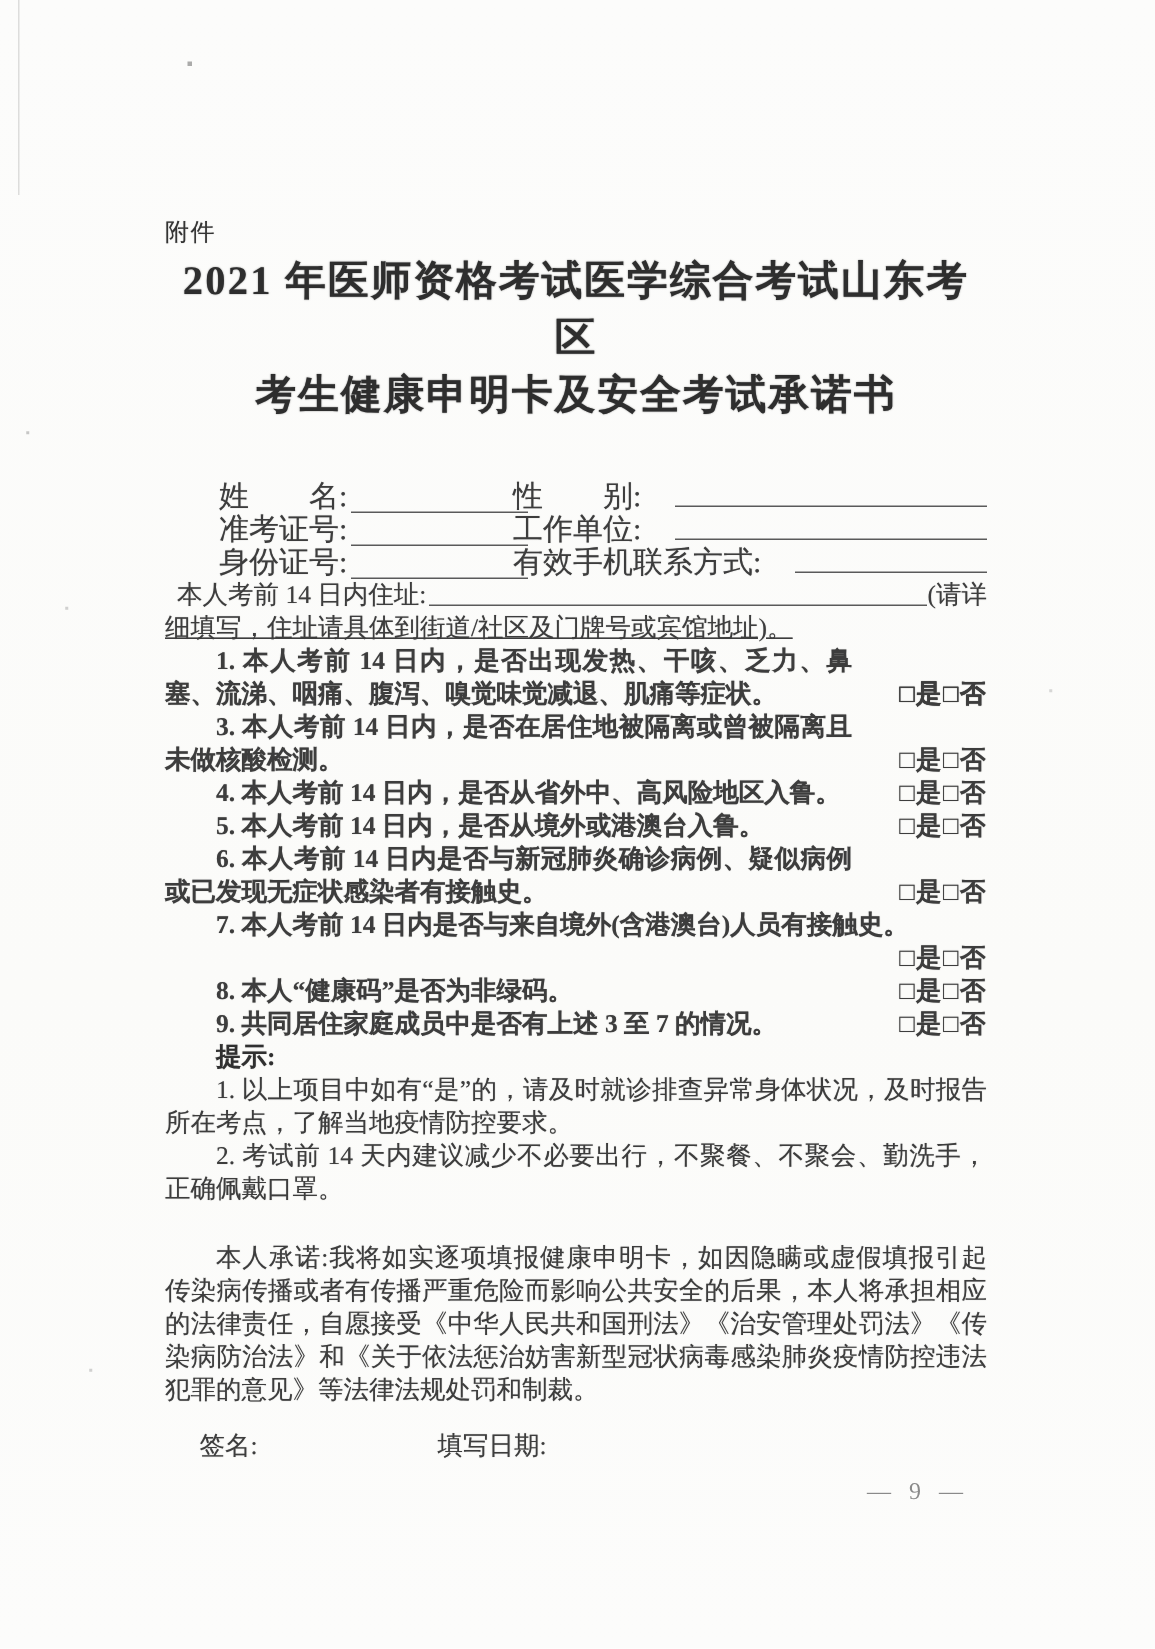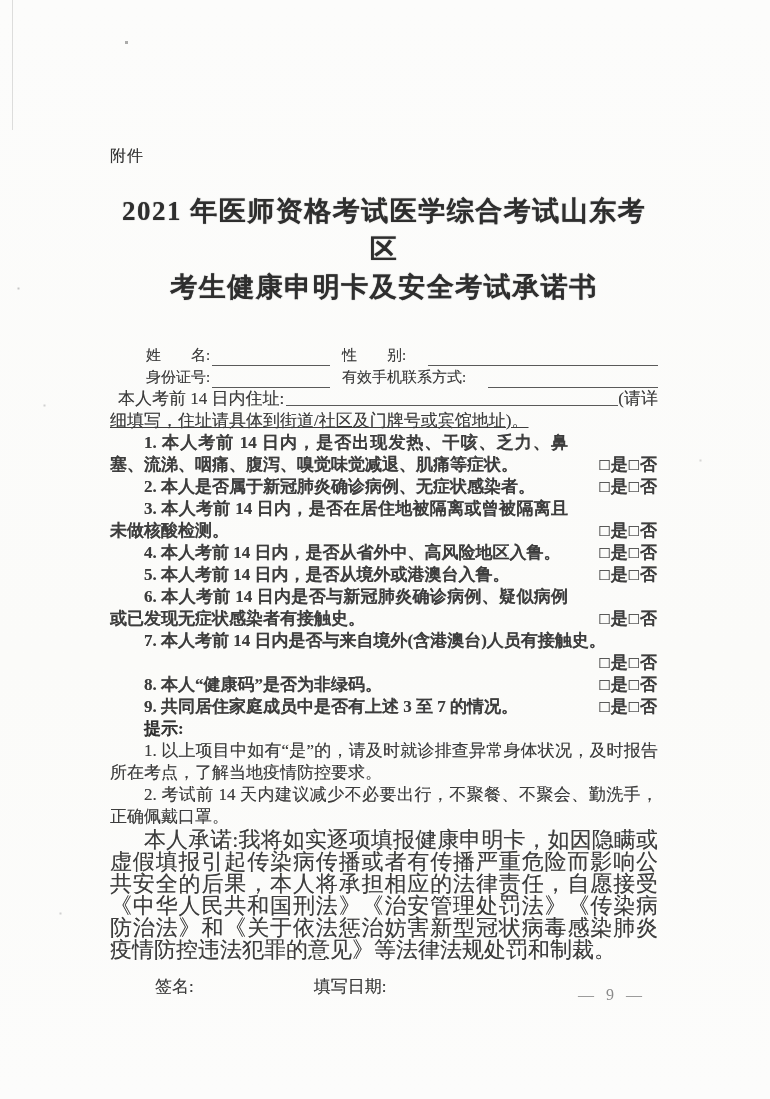--- a/index.html
+++ b/index.html
@@ -18,49 +18,49 @@
     padding: 144px 112px 0 110px;
     text-shadow: 0 0 0.6px rgba(70,70,70,0.55);
   }
   .attachment {
     font-size: 16px;
     line-height: 24px;
     letter-spacing: 1px;
     color: #343434;
   }
   .title {
-    margin-top: 24px;
+    margin-top: 0;
     text-align: center;
     font-weight: bold;
     font-size: 27px;
     line-height: 38px;
     letter-spacing: 1.5px;
     color: #2e2e2e;
     text-shadow: 0 0 1px rgba(46,46,46,0.7);
   }
 
   
   .form-block { margin-top: 38px; }
   .form-row {
     display: flex;
     align-items: flex-end;
-    font-size: 15px;
+    font-size: 20px;
     line-height: 22px;
     height: 22px;
   }
   .form-col-left {
     display: flex;
     align-items: flex-end;
     width: 232px;
     padding-left: 36px;
     flex: none;
   }
   .form-col-right {
     display: flex;
-    align-items: flex-end;
+    align-items: flex-start;
     flex: 1;
     gap: 20px;
   }
   .label { white-space: nowrap; }
   .u {
     display: inline-block;
     border-bottom: 1px solid #5a5a5a;
     height: 18px;
     flex: none;
   }
@@ -104,33 +104,33 @@
     text-indent: 34px;
     color: #303030;
   }
   .tip {
     font-size: 17px;
     line-height: 22px;
     text-align: justify;
     text-indent: 34px;
   }
   .promise {
-    margin-top: 1px;
-    font-size: 22px;
+    margin-top: 24px;
+    font-size: 17px;
     line-height: 22px;
     text-align: justify;
     text-indent: 34px;
   }
   .sign-row {
     margin-top: 15px;
     font-size: 17px;
     line-height: 22px;
     display: flex;
   }
-  .sign-label { margin-left: 45px; }
+  .sign-label { margin-left: 23px; }
   .date-label { margin-left: 120px; }
   .page-number {
     position: absolute;
     top: 986px;
     left: 578px;
     font-size: 16px;
     letter-spacing: 4px;
     color: #8a8a8a;
     text-shadow: none;
   }
@@ -176,20 +176,30 @@
         <span class="label">姓　　名:</span>
         <span class="u u-left"></span>
       </div>
       <div class="form-col-right">
         <span class="label">性　　别:</span>
         <span class="u u-grow"></span>
       </div>
     </div>
     <div class="form-row">
       <div class="form-col-left">
+        <span class="label">准考证号:</span>
+        <span class="u u-left"></span>
+      </div>
+      <div class="form-col-right">
+        <span class="label">工作单位:</span>
+        <span class="u u-grow"></span>
+      </div>
+    </div>
+    <div class="form-row">
+      <div class="form-col-left">
         <span class="label">身份证号:</span>
         <span class="u u-left"></span>
       </div>
       <div class="form-col-right">
         <span class="label">有效手机联系方式:</span>
         <span class="u u-grow"></span>
       </div>
     </div>
     <div class="addr-row">
       <span class="label">本人考前 14 日内住址:</span>
@@ -198,21 +208,20 @@
     </div>
     <div class="addr-wrap">细填写，住址请具体到街道/社区及门牌号或宾馆地址)。</div>
   </div>
 
   <div class="questions">
     <div class="question">
       <span class="q-text">1. 本人考前 14 日内，是否出现发热、干咳、乏力、鼻塞、流涕、咽痛、腹泻、嗅觉味觉减退、肌痛等症状。</span>
       <span class="q-choice">□是□否</span>
     </div>
     <div class="question">
-      <span class="q-text">2. 本人是否属于新冠肺炎确诊病例、无症状感染者。</span>
       <span class="q-choice">□是□否</span>
     </div>
     <div class="question">
       <span class="q-text">3. 本人考前 14 日内，是否在居住地被隔离或曾被隔离且未做核酸检测。</span>
       <span class="q-choice">□是□否</span>
     </div>
     <div class="question">
       <span class="q-text">4. 本人考前 14 日内，是否从省外中、高风险地区入鲁。</span>
       <span class="q-choice">□是□否</span>
     </div>

